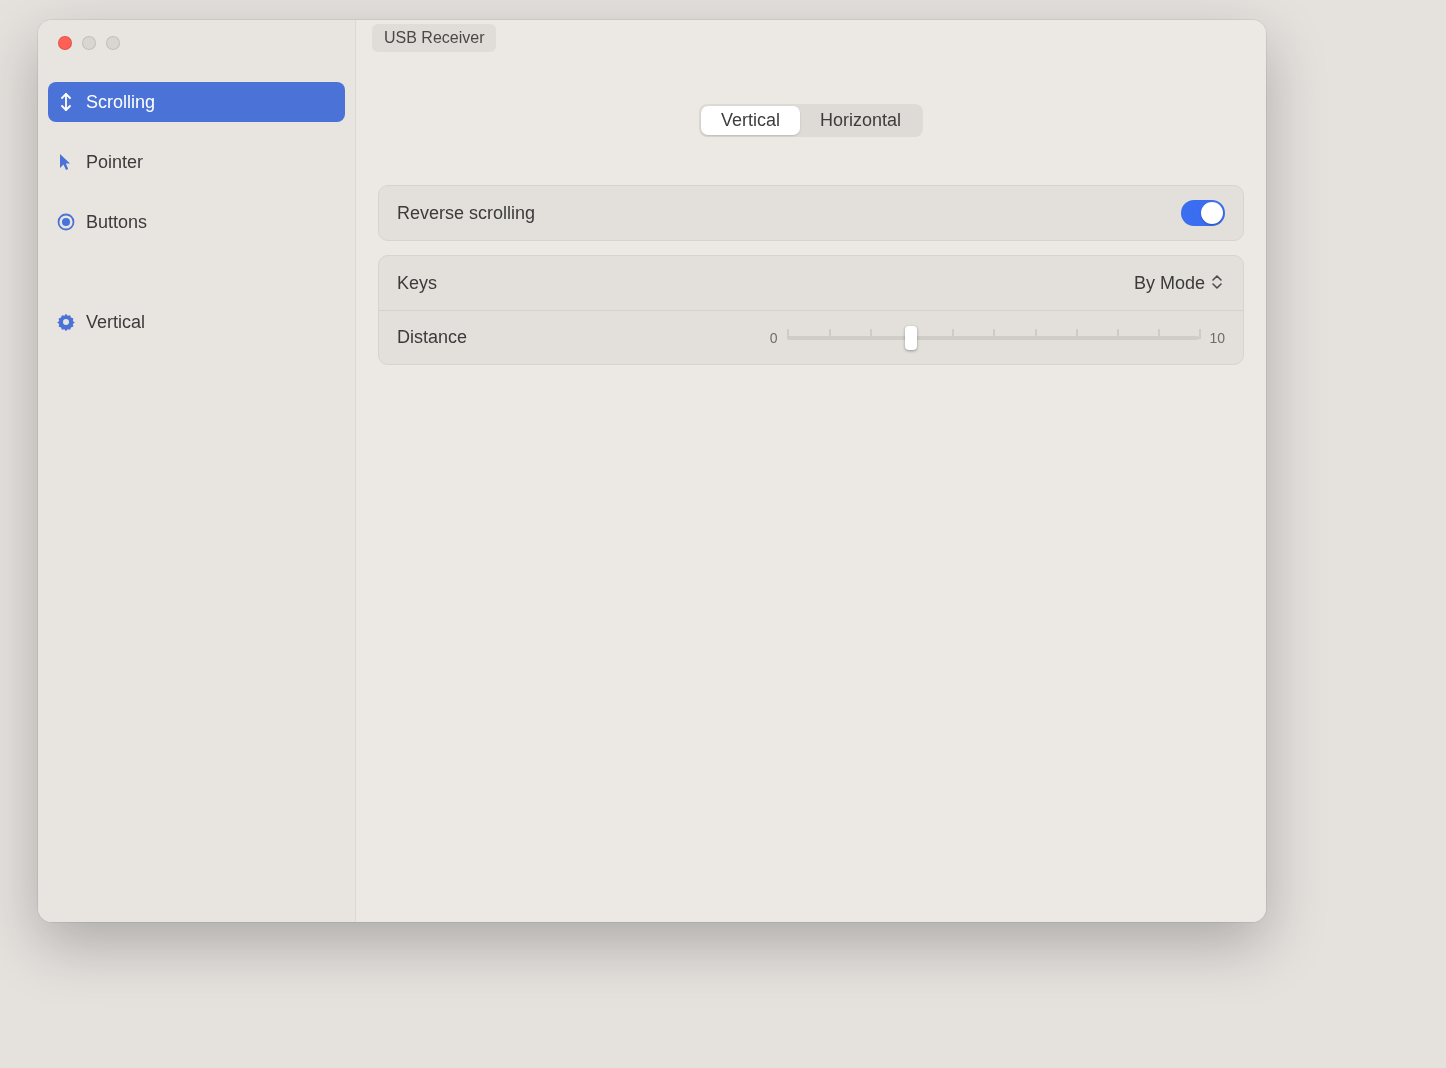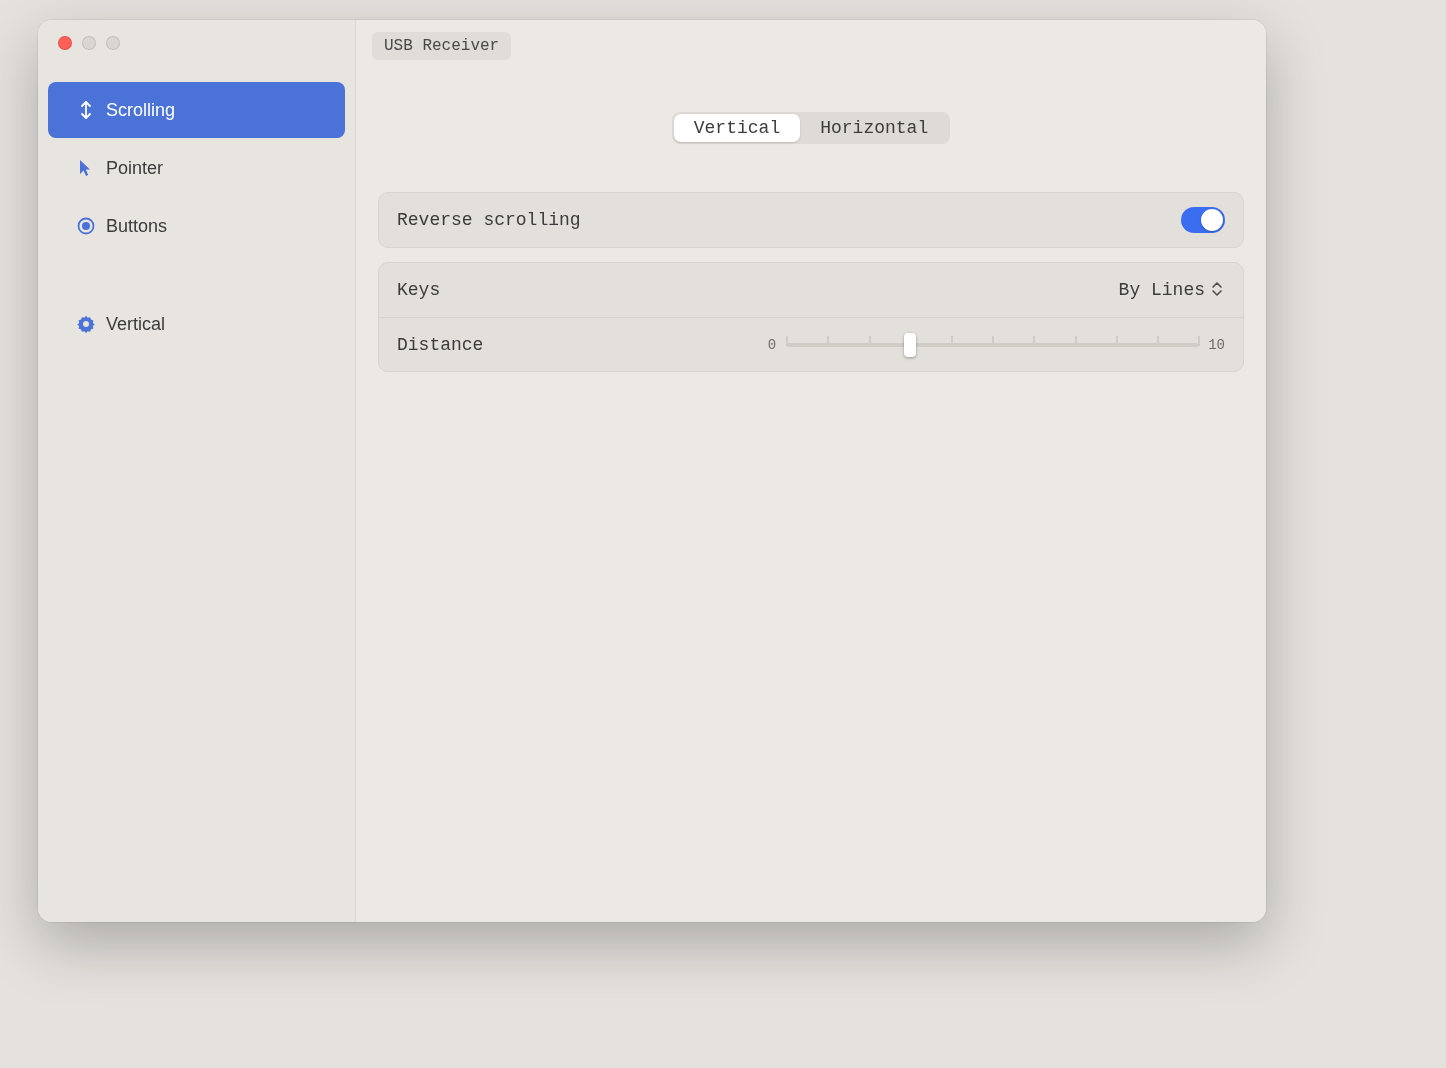--- a/index.html
+++ b/index.html
@@ -42,24 +42,24 @@
     }
     .traffic-close { background: #ff5f57; border-color: rgba(0,0,0,0.12); }
     .traffic-disabled { background: #d9d6d1; }
 
     .nav {
       padding: 0 10px;
     }
     .nav-item {
       display: flex;
       align-items: center;
-      height: 56px;
-      padding: 0 28px;
+      height: 40px;
+      padding: 0 8px;
       border-radius: 8px;
-      margin-bottom: 2px;
+      margin-bottom: 20px;
       cursor: default;
     }
     .nav-item.active {
       background: #4a72d7;
       color: #ffffff;
     }
     .nav-item .icon {
       width: 20px; height: 20px;
       display: inline-flex;
       align-items: center;
@@ -74,22 +74,21 @@
     }
     .nav-item.active .label { color: #ffffff; }
 
     .nav-spacer { height: 40px; }
 
     
     .main {
       flex: 1;
       position: relative;
       background: #ece9e4;
-      padding: 12px 22px 22px 22px;
-      font-family: Liberation Mono, monospace;
+      padding: 4px 22px 22px 22px;
     }
 
     .device-chip {
       display: inline-block;
       background: #e0dcd7;
       border-radius: 6px;
       padding: 5px 12px;
       font-size: 16px;
       color: #494949;
       margin-left: -6px;
@@ -297,21 +296,21 @@
         <span class="row-label">Reverse scrolling</span>
         <div class="toggle"></div>
       </div>
     </div>
 
     
     <div class="card">
       <div class="row tall">
         <span class="row-label">Keys</span>
         <div class="row-value">
-          <span>By Lines</span>
+          <span>By Mode</span>
           <span class="stepper">
             <svg width="12" height="8" viewBox="0 0 12 8">
                 <path d="M2 6 L6 2 L10 6" fill="none" stroke="currentColor" stroke-width="1.6" stroke-linecap="round" stroke-linejoin="round"></path>
               </svg>
             <svg width="12" height="8" viewBox="0 0 12 8">
                 <path d="M2 2 L6 6 L10 2" fill="none" stroke="currentColor" stroke-width="1.6" stroke-linecap="round" stroke-linejoin="round"></path>
               </svg>
           </span>
         </div>
       </div>

